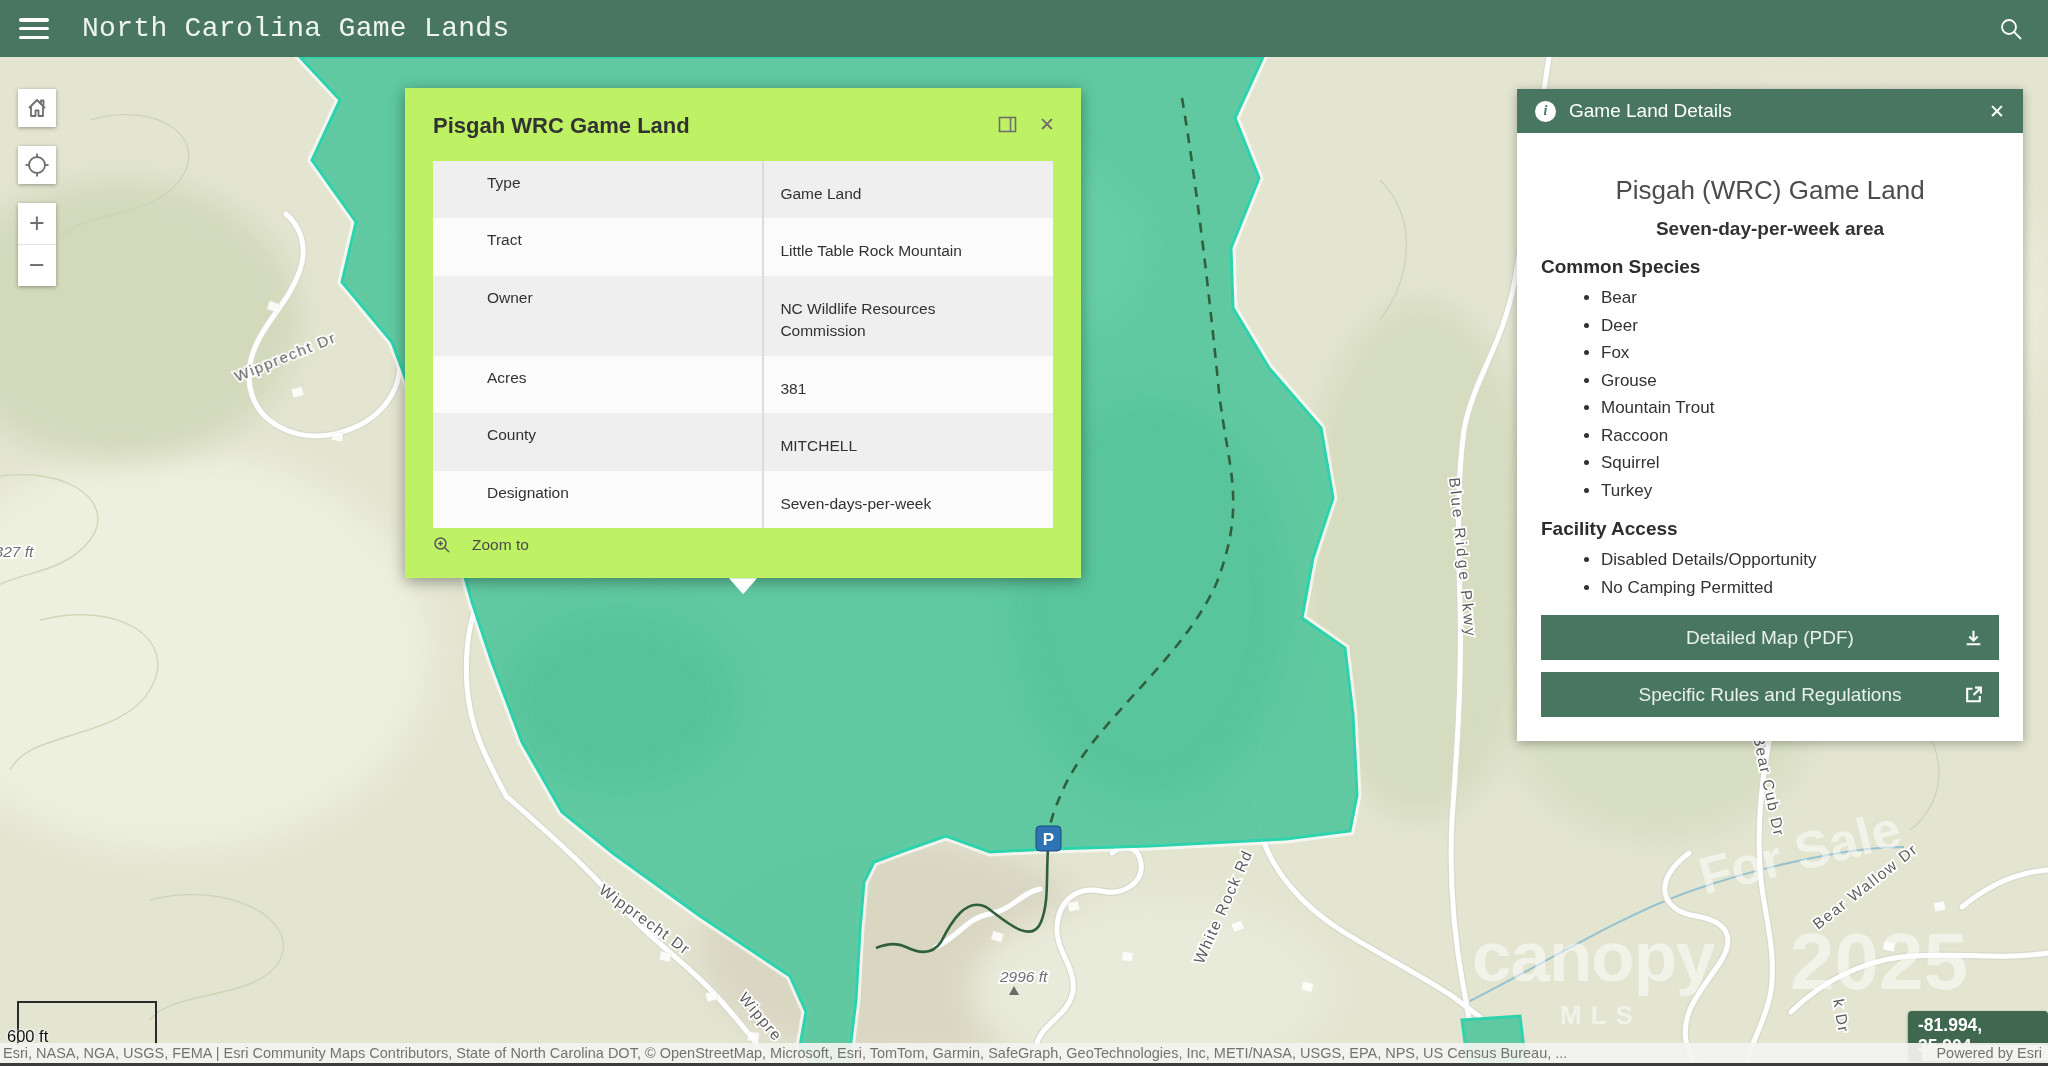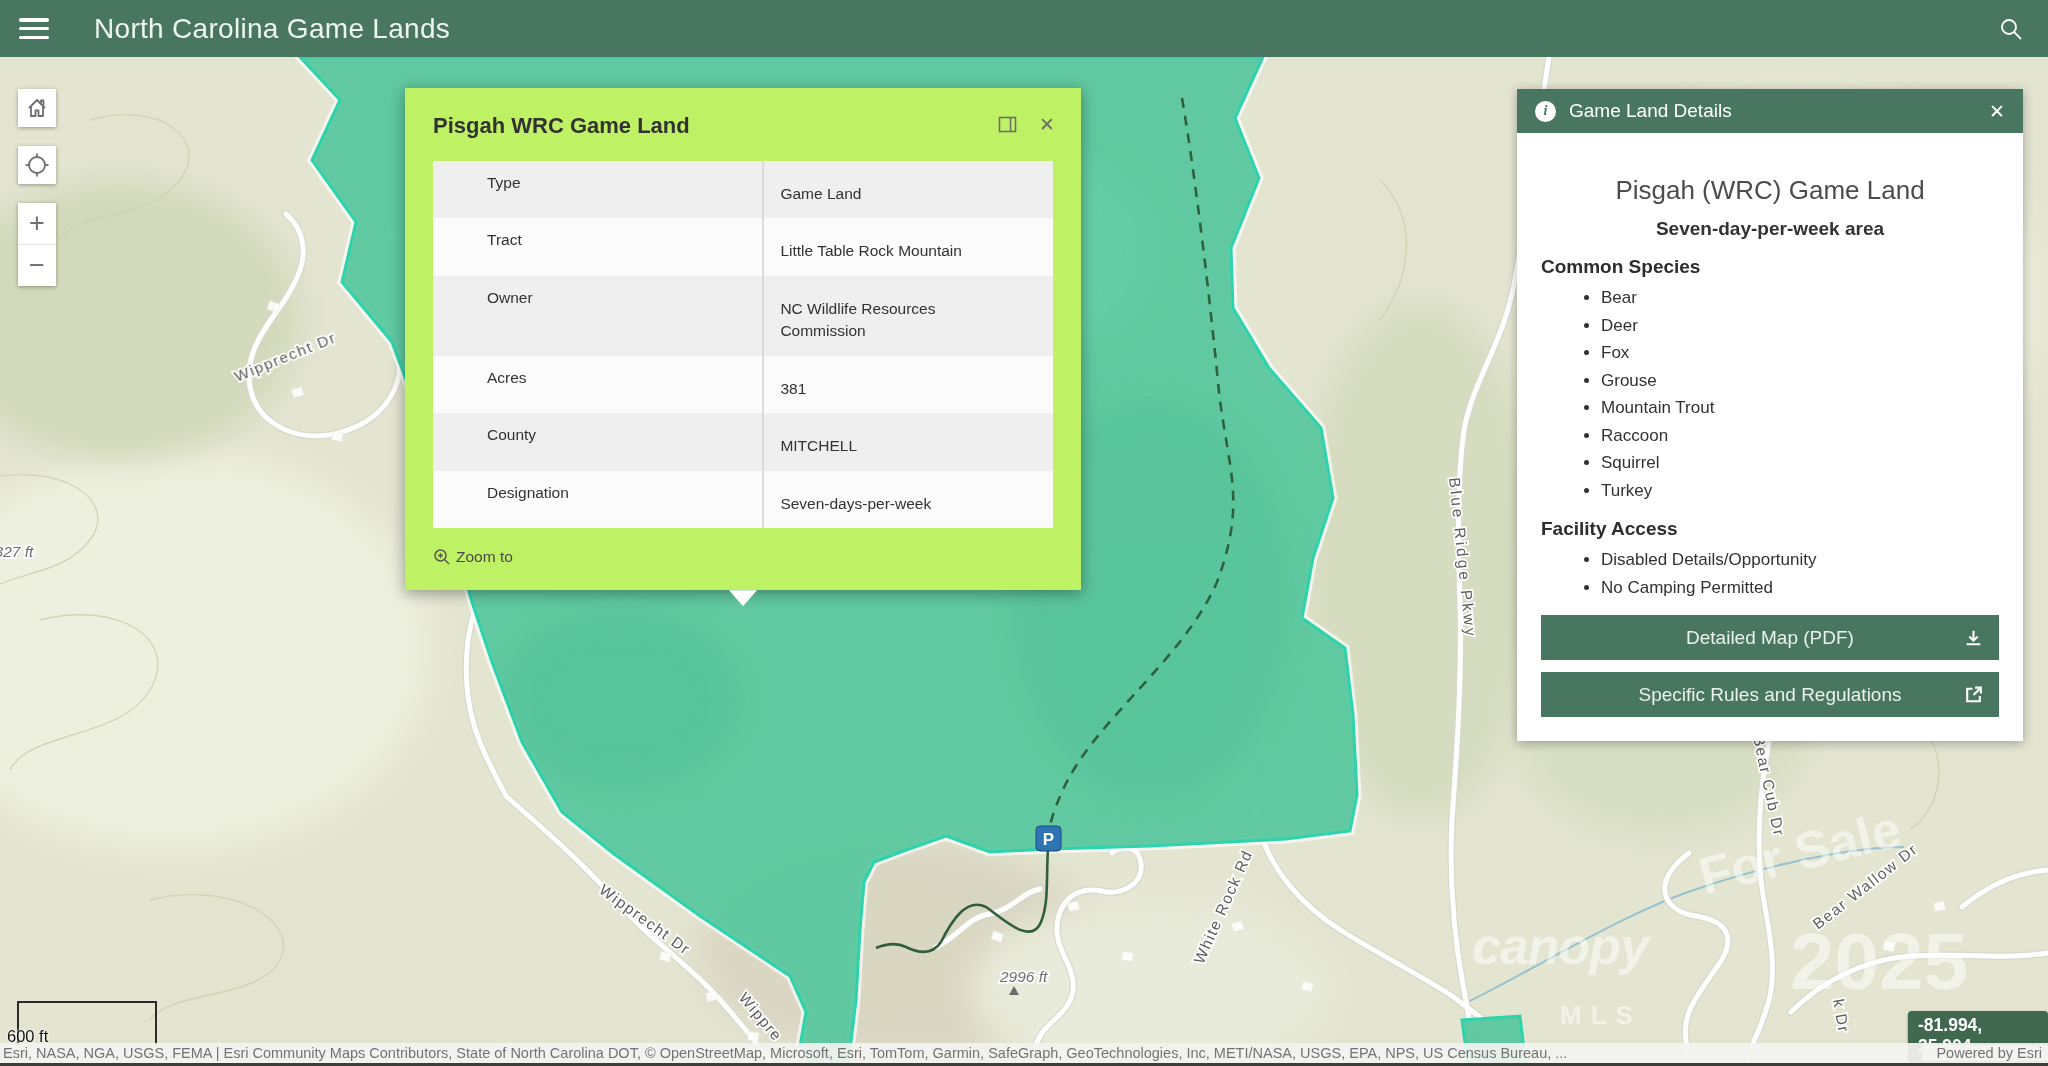--- a/index.html
+++ b/index.html
@@ -3,30 +3,30 @@
 <meta charset="utf-8">
 <style>
   html,body{margin:0;padding:0;}
   body{font-family:"Liberation Sans",sans-serif;background:#e3e5d1;}
   .screen{position:relative;width:2048px;height:1066px;overflow:hidden;background:#e3e5d1;}
 
   
   .app-header{position:absolute;top:0;left:0;right:0;height:57px;background:#497661;display:flex;align-items:center;z-index:40;color:#eef5f0;}
   .hamburger{width:30px;height:21px;margin-left:19px;display:flex;flex-direction:column;justify-content:space-between;cursor:pointer;}
   .hamburger span{display:block;height:3.5px;background:#ffffff;border-radius:2px;}
-  .app-title{font-size:28px;margin-left:45px;font-weight:400;letter-spacing:.3px;}
+  .app-title{font-size:28px;margin-left:33px;font-weight:400;letter-spacing:.3px;font-family:Liberation Mono, monospace;}
   .hdr-search{margin-left:auto;margin-right:24px;cursor:pointer;display:flex;}
 
   
   .map-svg{position:absolute;top:0;left:0;z-index:0;}
 
   
   .watermark{position:absolute;inset:0;z-index:4;pointer-events:none;color:rgba(255,255,255,.5);font-weight:bold;}
   .wm-forsale{position:absolute;left:1693px;top:848px;font-size:52px;transform:rotate(-14deg);transform-origin:left top;}
-  .wm-canopy{position:absolute;left:1472px;top:916px;font-size:52px;letter-spacing:-1px;font-style:italic;}
+  .wm-canopy{position:absolute;left:1472px;top:916px;font-size:71px;letter-spacing:-1px;}
   .wm-year{position:absolute;left:1790px;top:916px;font-size:80px;}
   .wm-mls{position:absolute;left:1560px;top:1000px;font-size:26px;letter-spacing:9px;}
 
   
   .map-btn{position:absolute;width:38px;height:38px;background:#ffffff;box-shadow:0 1px 4px rgba(0,0,0,.35);display:flex;align-items:center;justify-content:center;color:#6e6e6e;cursor:pointer;z-index:15;}
   .btn-home{left:18px;top:89px;}
   .btn-locate{left:18px;top:146px;}
   .zoom-group{position:absolute;left:18px;top:203px;width:38px;background:#fff;box-shadow:0 1px 4px rgba(0,0,0,.35);z-index:15;}
   .zoom-group .zbtn{width:38px;height:41px;display:flex;align-items:center;justify-content:center;font-size:27px;color:#6e6e6e;cursor:pointer;font-weight:400;}
   .zoom-group .zbtn:first-child{border-bottom:1px solid #e2e2e2;}
@@ -36,21 +36,21 @@
   .popup-header{display:flex;align-items:flex-start;padding:25px 26px 10px 28px;}
   .popup-title{font-size:22px;font-weight:bold;color:#323232;flex:1;}
   .popup-actions{display:flex;gap:22px;align-items:center;margin-top:2px;}
   .pp-icon{color:#6e6e6e;cursor:pointer;display:flex;font-size:19px;line-height:1;}
   .popup-table{margin:12px 28px 0 28px;}
   .pp-row{display:flex;font-size:15.5px;color:#323232;}
   .pp-row:nth-child(odd){background:#efefef;}
   .pp-row:nth-child(even){background:#fbfbfb;}
   .pp-label{width:47%;padding:13px 14px;border-right:2px solid #dcdcdc;box-sizing:border-box;margin-left:40px;}
   .pp-value{flex:1;padding:13px 16px;line-height:1.45;margin-top:9px;}
-  .zoom-to{display:flex;align-items:flex-start;gap:5px;margin:20px 28px 24px 28px;color:#4a4a4a;font-size:15.5px;cursor:pointer;width:fit-content;}
+  .zoom-to{display:flex;align-items:flex-start;gap:21px;margin:8px 28px 24px 28px;color:#4a4a4a;font-size:15.5px;cursor:pointer;width:fit-content;}
   .popup-tail{position:absolute;left:324px;top:100%;width:28px;height:16px;background:#ffffff;clip-path:polygon(0 0,100% 0,50% 100%);}
 
   
   .panel{position:absolute;left:1517px;top:89px;width:506px;z-index:20;box-shadow:0 2px 10px rgba(0,0,0,.3);}
   .panel-header{height:44px;background:#497661;color:#ffffff;display:flex;align-items:center;padding:0 18px;font-size:19px;}
   .info-badge{width:21px;height:21px;border-radius:50%;background:#ffffff;color:#497661;display:flex;align-items:center;justify-content:center;font-weight:bold;font-size:14px;font-family:"Liberation Serif",serif;margin-right:13px;font-style:italic;}
   .panel-close{margin-left:auto;cursor:pointer;font-size:19px;}
   .panel-body{background:#ffffff;padding:24px 24px 24px 24px;min-height:550px;box-sizing:border-box;color:#323232;}
   .panel-title{text-align:center;font-size:26px;font-weight:400;color:#4c4c4c;margin:18px 0 12px 0;}
   .panel-subtitle{text-align:center;font-size:19px;font-weight:bold;margin:0 0 16px 0;}

